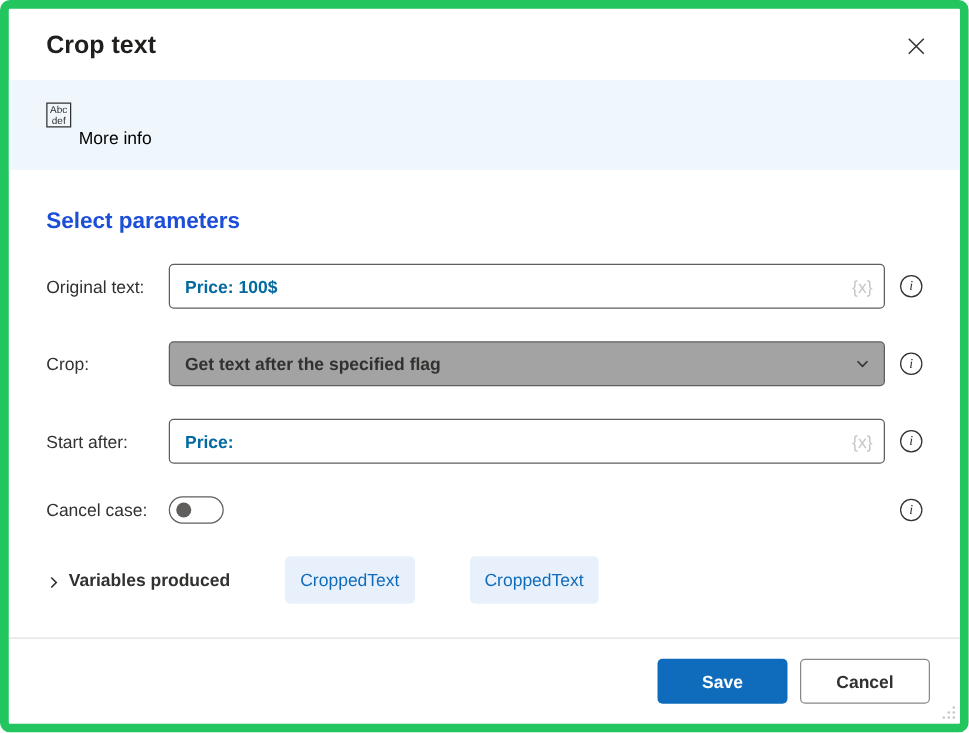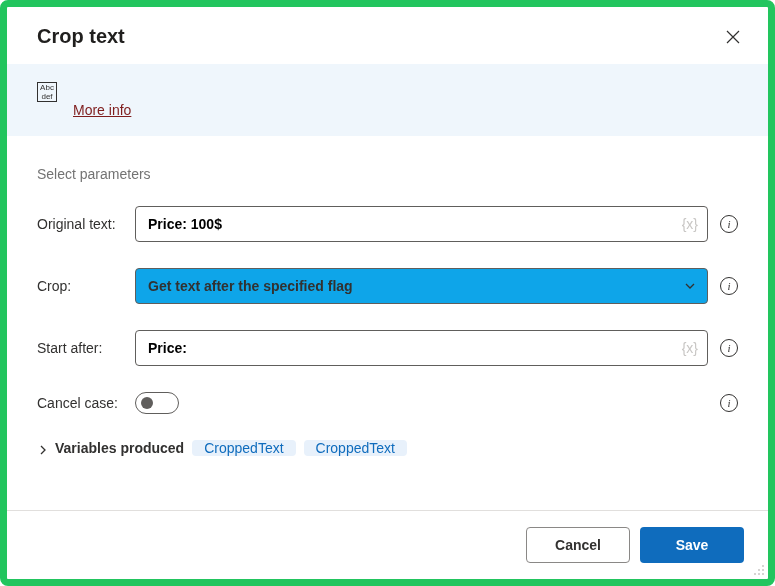--- a/index.html
+++ b/index.html
@@ -43,21 +43,21 @@
     padding: 4px;
     color: #323130;
     display: flex;
     align-items: center;
     justify-content: center;
   }
   .info-banner {
     background: #eff6fc;
     padding: 16px 24px 16px 30px;
     display: flex;
-    gap: 16px;
+    gap: 6px;
     align-items: flex-start;
   }
   .banner-icon {
     border: 1px solid #323130;
     width: 20px;
     height: 20px;
     font-size: 8px;
     line-height: 9px;
     text-align: center;
     display: flex;
@@ -66,32 +66,31 @@
     align-items: center;
     margin-top: 2px;
     flex-shrink: 0;
   }
   .banner-text {
     color: #323130;
     font-size: 14px;
     line-height: 20px;
   }
   .more-info {
-    color: #7f1d1d;
-    text-decoration: underline;
+    color: #000000;
     cursor: pointer;
   }
   .body {
     padding: 30px 30px 14px 30px;
     flex: 1;
   }
   .section-title {
-    font-size: 14px;
-    font-weight: 400;
-    color: #737373;
+    font-size: 18px;
+    font-weight: 700;
+    color: #1d4ed8;
     margin-bottom: 24px;
   }
   .form-row {
     display: flex;
     align-items: center;
     margin-bottom: 26px;
   }
   .form-label {
     width: 98px;
     font-size: 14px;
@@ -104,21 +103,21 @@
     margin-right: 12px;
   }
   .text-input {
     width: 100%;
     height: 36px;
     border: 1px solid #605e5c;
     border-radius: 4px;
     padding: 0 36px 0 12px;
     font-size: 14px;
     font-weight: 600;
-    color: #000000;
+    color: #0369a1;
     font-family: inherit;
     outline: none;
     background: #fff;
   }
   .var-icon {
     position: absolute;
     right: 10px;
     top: 50%;
     transform: translateY(-50%);
     color: #c8c6c4;
@@ -135,21 +134,21 @@
     height: 36px;
     border: 1px solid #605e5c;
     border-radius: 4px;
     padding: 0 36px 0 12px;
     font-size: 14px;
     font-weight: 600;
     color: #323130;
     display: flex;
     align-items: center;
     cursor: pointer;
-    background: #0ea5e9;
+    background: #a3a3a3;
   }
   .chevron-down {
     position: absolute;
     right: 12px;
     top: 50%;
     transform: translateY(-50%);
     color: #323130;
   }
   .info-icon {
     width: 18px;
@@ -195,24 +194,25 @@
     gap: 6px;
     cursor: pointer;
   }
   .expander-label {
     font-weight: 600;
     font-size: 14px;
   }
   .chip {
     background: #e8f1fb;
     color: #0f6cbd;
-    padding: 0 12px;
+    padding: 11px 12px;
     border-radius: 4px;
     font-size: 14px;
     cursor: pointer;
+    margin-left: 36px;
   }
   .footer {
     border-top: 1px solid #e1dfdd;
     padding: 16px 24px;
     display: flex;
     justify-content: flex-end;
     gap: 10px;
   }
   .btn {
     min-width: 104px;
@@ -319,22 +319,22 @@
           </svg>
         <span class="expander-label">Variables produced</span>
       </div>
       <span class="chip">CroppedText</span>
       <span class="chip">CroppedText</span>
     </div>
 
   </div>
 
   <div class="footer">
+    <button class="btn btn-primary">Save</button>
     <button class="btn btn-secondary">Cancel</button>
-    <button class="btn btn-primary">Save</button>
   </div>
 
   <svg class="resize-grip" viewBox="0 0 12 12">
     <circle cx="10" cy="2" r="1" fill="#c8c6c4"></circle>
     <circle cx="6" cy="6" r="1" fill="#c8c6c4"></circle>
     <circle cx="10" cy="6" r="1" fill="#c8c6c4"></circle>
     <circle cx="2" cy="10" r="1" fill="#c8c6c4"></circle>
     <circle cx="6" cy="10" r="1" fill="#c8c6c4"></circle>
     <circle cx="10" cy="10" r="1" fill="#c8c6c4"></circle>
   </svg>

